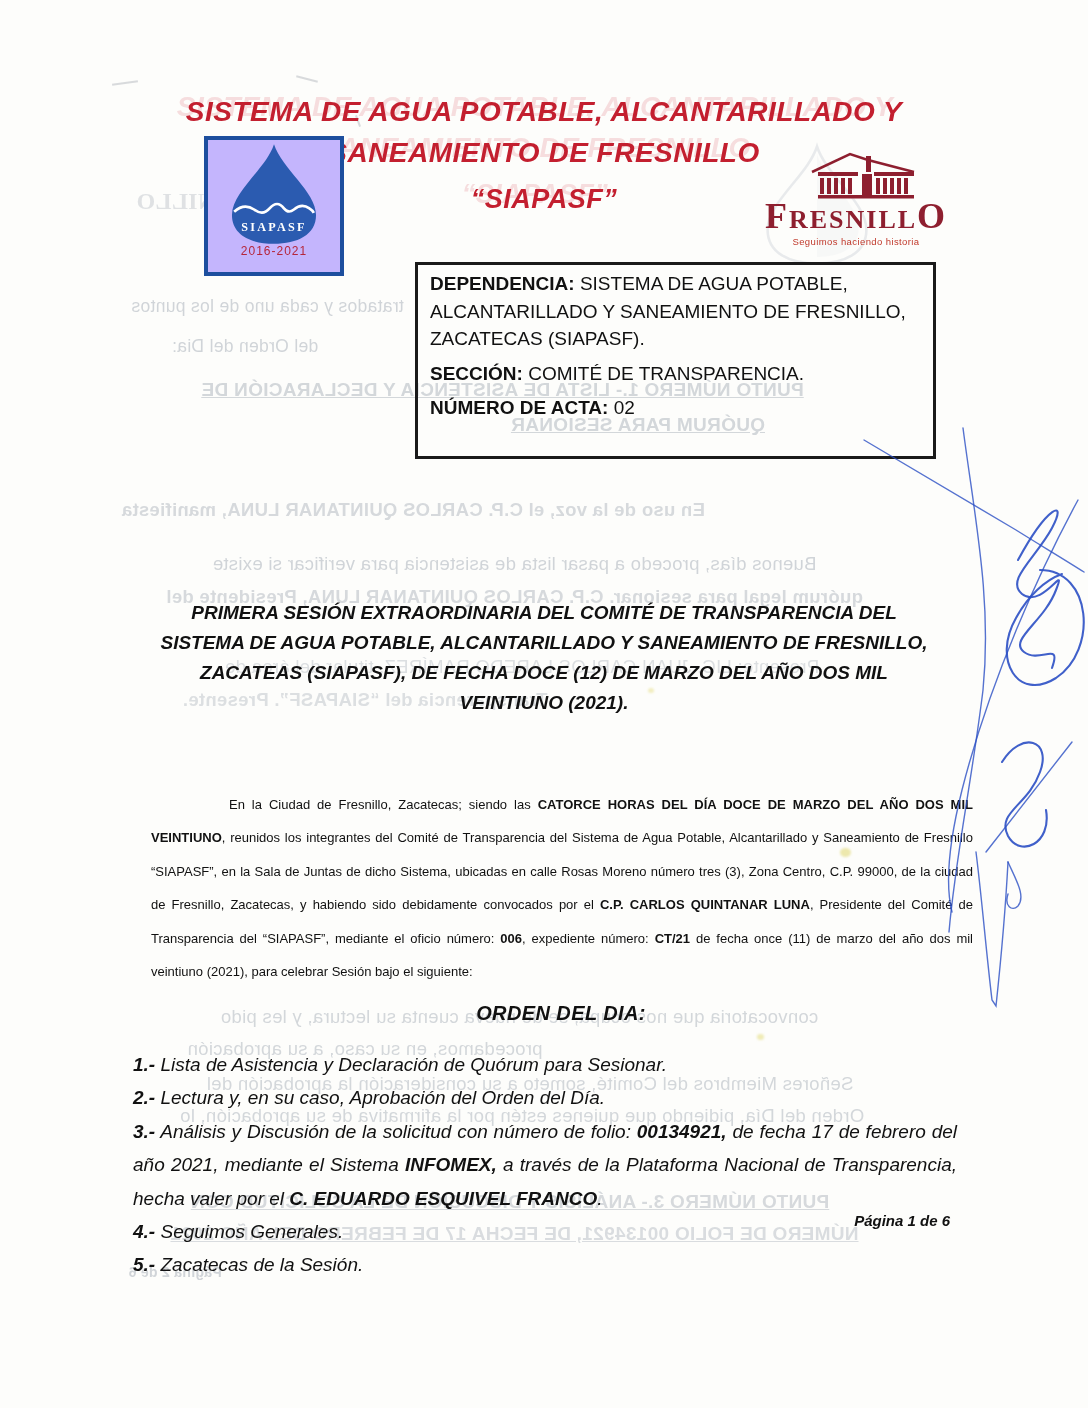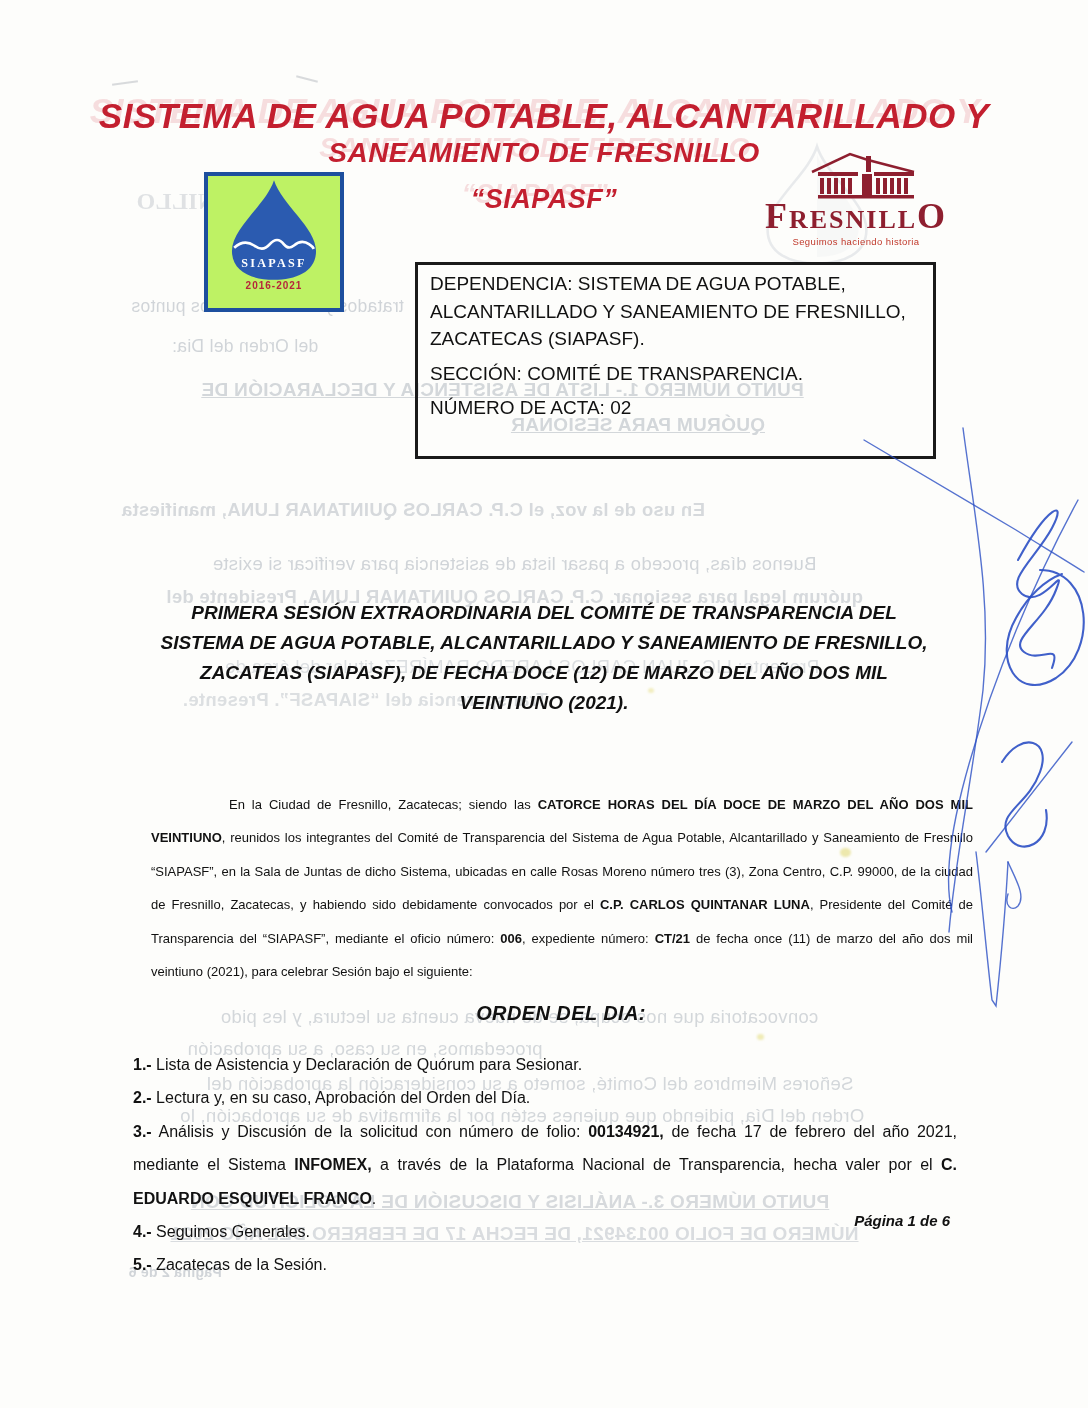--- a/index.html
+++ b/index.html
@@ -18,31 +18,31 @@
   .ghost.u{text-decoration:underline}
   .ghost.serif{font-family:"Liberation Serif",serif;font-weight:700}
   .speck{position:absolute;border-radius:50%;z-index:1;}
   .pencil{position:absolute;border-top:2px solid #b9bdc2;opacity:.55;z-index:1;}
   
   .hdr-line{
     position:absolute;left:0;width:100%;text-align:center;z-index:2;
     color:var(--accent-red,#c31f2f);font-weight:700;font-style:italic;
     text-shadow:-9px -5px 0 rgba(228,130,140,.26);letter-spacing:.5px;
   }
-  #hdr1{top:96px;font-size:35px;}
+  #hdr1{top:96px;font-size:28px;}
   #hdr2{top:137px;font-size:28px;}
   #hdr3{top:184px;font-size:27px;}
   
   .logo-siapasf{
     position:absolute;left:204px;top:136px;width:132px;height:132px;
-    border:4px solid var(--brand-blue,#1d4f9e);background:#bef264;z-index:2;
-    display:flex;flex-direction:column;align-items:center;justify-content:flex-start;margin-top:36px;
+    border:4px solid var(--brand-blue,#1d4f9e);background:#c4b5fd;z-index:2;
+    display:flex;flex-direction:column;align-items:center;justify-content:flex-start;
   }
   .logo-siapasf svg{display:block;margin-top:2px;}
-  .siapasf-years{font-size:10px;font-weight:700;color:#b5263a;letter-spacing:1px;margin-top:-2px;}
+  .siapasf-years{font-size:12px;font-weight:400;color:#b5263a;letter-spacing:1px;margin-top:-2px;}
   
   .logo-fresnillo{position:absolute;left:752px;top:142px;width:208px;height:130px;z-index:2;}
   .fres-ghost-drop{position:absolute;left:0;top:0;opacity:.35;}
   .fres-building{position:absolute;left:58px;top:8px;}
   .fres-word{
     position:absolute;left:0;top:56px;width:208px;text-align:center;
     font-family:"Liberation Serif",serif;color:var(--brand-maroon,#8e1f2f);
     font-weight:700;letter-spacing:2px;line-height:36px;
   }
   .fres-word .big{font-size:36px;}
@@ -51,39 +51,39 @@
     position:absolute;left:0;top:94px;width:208px;text-align:center;
     font-size:9.5px;color:#c0392b;letter-spacing:.4px;
   }
   
   .info-box{
     position:absolute;left:415px;top:262px;width:521px;height:197px;z-index:2;
     border:3px solid #1a1a1a;box-sizing:border-box;padding:5px 12px 0 12px;
     background:transparent;font-size:19px;line-height:27.5px;
   }
   .info-row{margin:0 0 7px 0;}
-  .info-row b{font-weight:400;}
+  .info-row b{font-weight:700;}
   
   .doc-title{
     position:absolute;left:128px;top:598px;width:832px;z-index:2;
     text-align:center;font-size:19px;font-weight:700;font-style:italic;line-height:30px;
   }
   
   .body-para{
     position:absolute;left:133px;top:770px;width:822px;z-index:2;margin:18px;
     font-size:13px;line-height:33.4px;text-align:justify;text-indent:78px;
   }
   .body-para b,.orden-item b{font-weight:700;}
   
   .orden-heading{
     position:absolute;left:0;top:1002px;width:100%;z-index:2;text-align:center;
     font-size:20px;font-weight:700;font-style:italic;letter-spacing:.4px;margin-left:17px;
   }
   .orden-list{position:absolute;left:133px;top:1048px;width:824px;z-index:2;}
-  .orden-item{margin:0;font-size:16px;line-height:33.4px;text-align:justify;}
+  .orden-item{margin:0;font-size:19px;line-height:33.4px;text-align:justify;font-style:italic;}
   
   .footer-page{
     position:absolute;right:138px;top:1212px;z-index:2;
     font-size:15px;font-weight:700;font-style:italic;
   }
   
   .sig{position:absolute;inset:0;z-index:5;pointer-events:none;}
   .sig path{fill:none;stroke:var(--ink-blue,#2b4fc4);stroke-width:2.1;stroke-linecap:round;opacity:.9;}
   .sig path.thin{stroke-width:1.4;opacity:.8;}
 </style>

